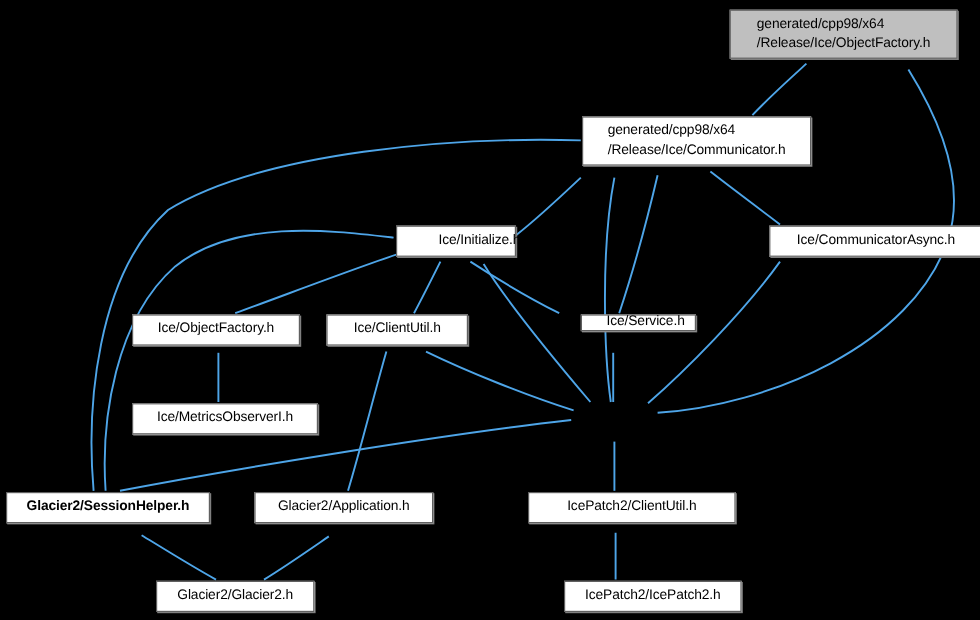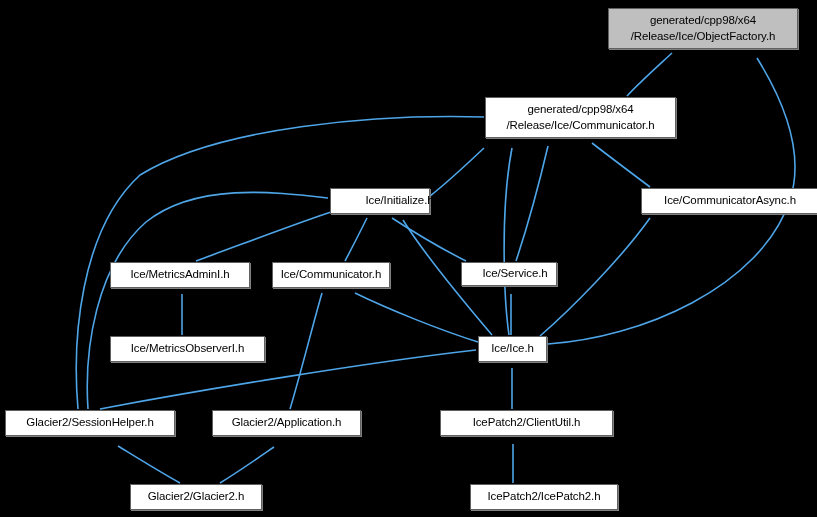--- a/index.html
+++ b/index.html
@@ -23,21 +23,21 @@
   }
   .gnode {
     position: absolute;
     box-sizing: border-box;
     background: #ffffff;
     border: 1px solid #606060;
     box-shadow: 1px 1px 0 0 #808080;
     display: flex;
     align-items: center;
     justify-content: center;
-    text-align: center;
+    text-align: left;
     color: #000000;
     font-size: 11.5px;
     line-height: 1.32;
     white-space: pre-line;
     letter-spacing: -0.1px;
     padding: 0 4px;
   }
   .gnode.current {
     background: #bfbfbf;
   }
@@ -100,23 +100,22 @@
       <polygon points="114,NaN NaN,444 undefined,undefined" class="edge-head" fill="#78c0f0"></polygon>
       <path d="M 220,483 C 238,472 258,458 274,447" class="edge-path" stroke="#4ea5e8"></path>
       <polygon points="278,NaN NaN,454 undefined,undefined" class="edge-head" fill="#78c0f0"></polygon>
     </svg>
 <div class="gnode current" style="left: 608px; top: 8px; width: 190px; height: 41px; background: rgb(191, 191, 191);">generated/cpp98/x64
 /Release/Ice/ObjectFactory.h</div>
     <div class="gnode" style="left: 485px; top: 97px; width: 191px; height: 41px;">generated/cpp98/x64
 /Release/Ice/Communicator.h</div>
     <div class="gnode" style="left: 330px; top: 188px; width: 100px; height: 26px; padding-left: 43px;">Ice/Initialize.h</div>
     <div class="gnode" style="left: 641px; top: 188px; width: 178px; height: 26px;">Ice/CommunicatorAsync.h</div>
-    <div class="gnode" style="left: 110px; top: 262px; width: 140px; height: 26px;">Ice/MetricsAdminI.h</div>
-    <div class="gnode" style="left: 272px; top: 262px; width: 118px; height: 26px;">Ice/Communicator.h</div>
-    <div class="gnode" style="left: 461px; top: 262px; width: 96px; height: 24px; padding-left: 16px;">Ice/Service.h</div>
+    <div class="gnode" style="left: 110px; top: 262px; width: 140px; height: 26px;">Ice/ObjectFactory.h</div>
+    <div class="gnode" style="left: 272px; top: 262px; width: 118px; height: 26px;">Ice/ClientUtil.h</div>
+    <div class="gnode" style="left: 484px; top: 262px; width: 96px; height: 14px; padding-left: 16px;">Ice/Service.h</div>
     <div class="gnode" style="left: 110px; top: 336px; width: 155px; height: 26px;">Ice/MetricsObserverI.h</div>
-    <div class="gnode" style="left: 478px; top: 336px; width: 69px; height: 26px;">Ice/Ice.h</div>
-    <div class="gnode" style="left: 5px; top: 410px; width: 170px; height: 26px;">Glacier2/SessionHelper.h</div>
+    <div class="gnode" style="left: 5px; top: 410px; width: 170px; height: 26px; font-weight: bold;">Glacier2/SessionHelper.h</div>
     <div class="gnode" style="left: 212px; top: 410px; width: 149px; height: 26px;">Glacier2/Application.h</div>
     <div class="gnode" style="left: 440px; top: 410px; width: 173px; height: 26px;">IcePatch2/ClientUtil.h</div>
     <div class="gnode" style="left: 130px; top: 484px; width: 132px; height: 26px;">Glacier2/Glacier2.h</div>
     <div class="gnode" style="left: 440px; top: 484px; width: 148px; height: 26px; margin-left: 30px;">IcePatch2/IcePatch2.h</div>
   </div>
 
 </body></html>

